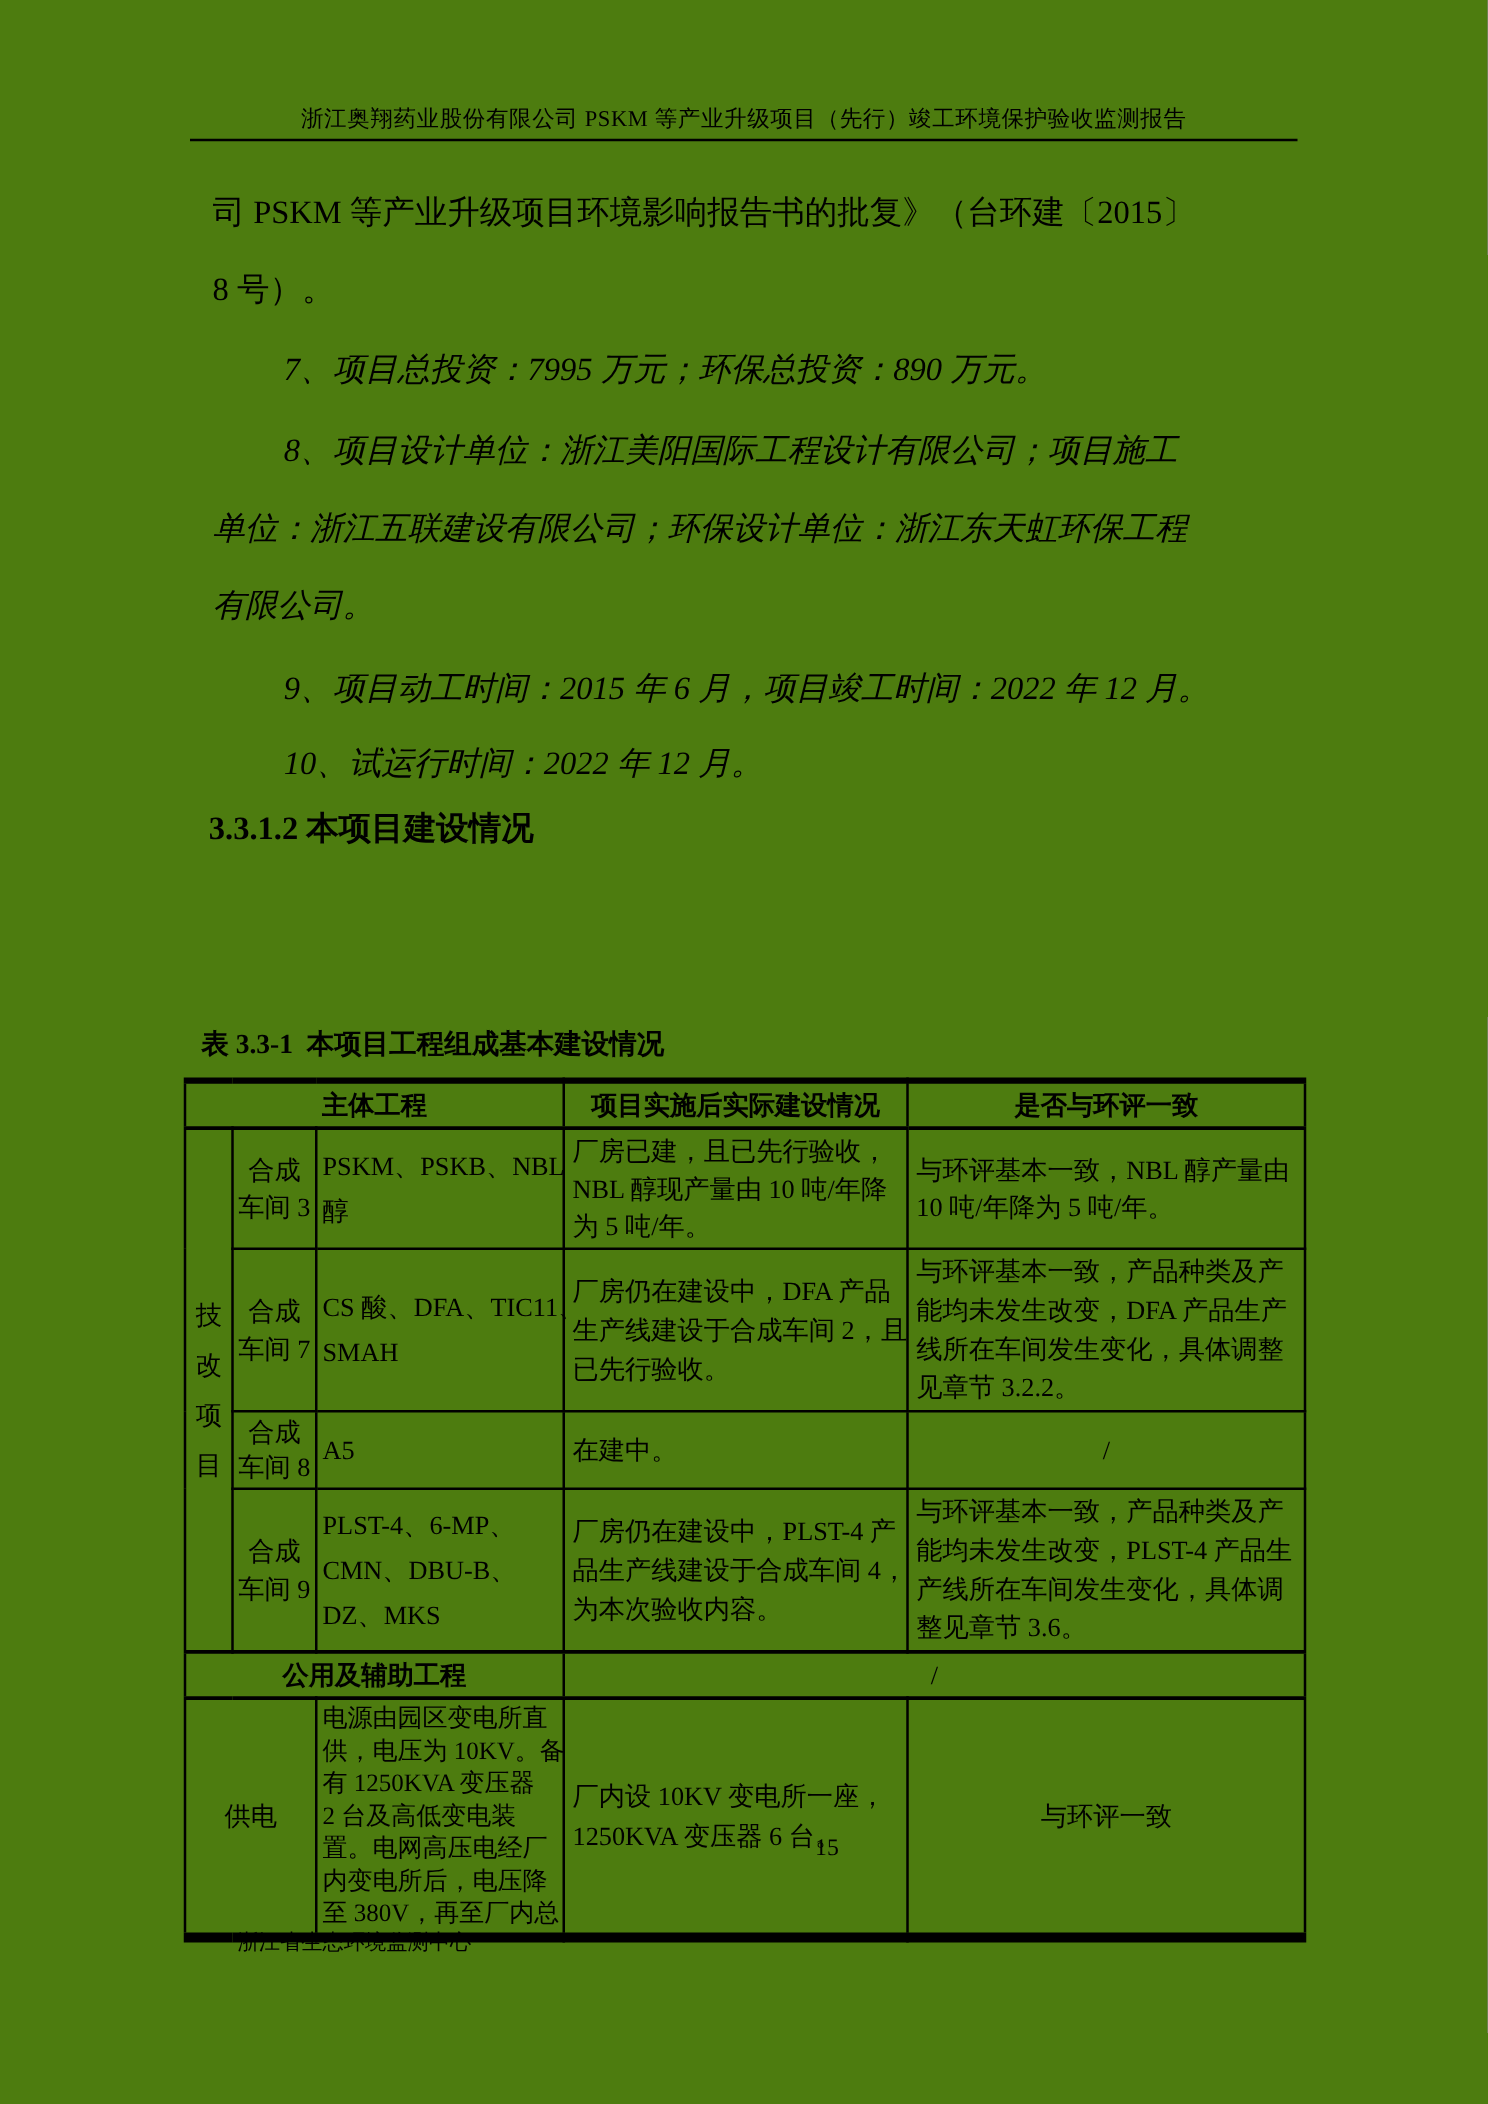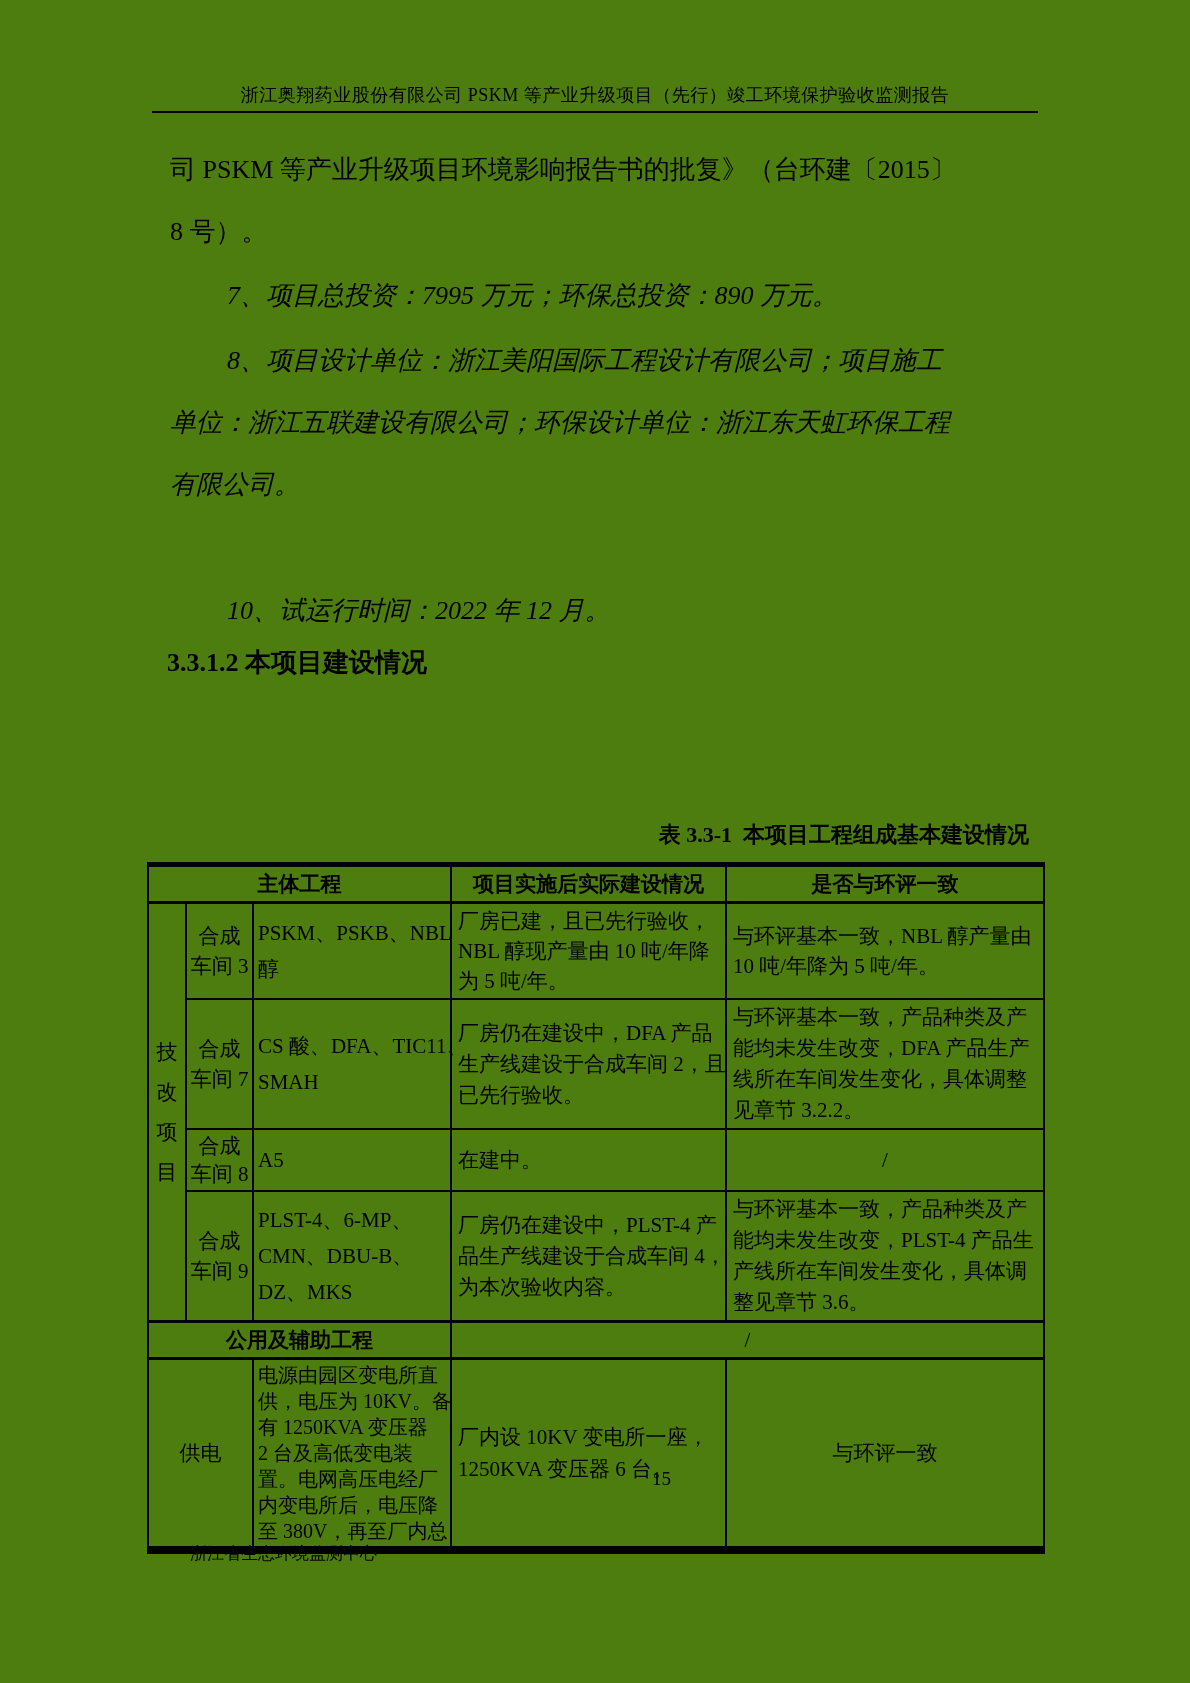--- a/index.html
+++ b/index.html
@@ -9,21 +9,21 @@
   }
   
   .doc-header-title{position:absolute;top:83px;left:0;width:100%;text-align:center;
     font-size:18px;letter-spacing:0.5px;white-space:pre;}
   .doc-header-rule{position:absolute;top:111px;left:152px;width:886px;height:2px;background:#000;}
   
   .para{position:absolute;left:170px;width:868px;font-size:26px;line-height:62px;white-space:pre;}
   .indent{text-indent:57px;font-style:italic;}
   .section-heading{position:absolute;left:167px;top:645px;font-size:26px;line-height:36px;
     font-weight:bold;white-space:pre;}
-  .table-caption{position:absolute;left:161px;width:868px;top:820px;text-align:right;
+  .table-caption{position:absolute;left:161px;width:868px;top:820px;text-align:left;
     font-size:22px;line-height:30px;font-weight:bold;white-space:pre;}
   
   table.main{position:absolute;left:147px;top:862px;width:896px;border-collapse:collapse;
     table-layout:fixed;font-size:21px;}
   table.main{border-top:5px solid #000;border-bottom:8px solid #000;}
   td{border:2px solid #000;padding:2px 6px;vertical-align:middle;line-height:30px;
     white-space:pre;}
   tr.hdr td{border-bottom:3px solid #000;}
   tr.util td{border-top:3px solid #000;border-bottom:3px solid #000;}
   .b{font-weight:bold;}
@@ -48,20 +48,21 @@
 
   <div class="para" style="top:139px;">司 PSKM 等产业升级项目环境影响报告书的批复》（台环建〔2015〕
 8 号）。</div>
 
   <div class="para indent" style="top:265px;">7、项目总投资：7995 万元；环保总投资：890 万元。</div>
 
   <div class="para indent" style="top:330px;">8、项目设计单位：浙江美阳国际工程设计有限公司；项目施工
 单位：浙江五联建设有限公司；环保设计单位：浙江东天虹环保工程
 有限公司。</div>
 
+  <div class="para indent" style="top:520px;">9、项目动工时间：2015 年 6 月，项目竣工时间：2022 年 12 月。</div>
 
   <div class="para indent" style="top:580px;">10、试运行时间：2022 年 12 月。</div>
 
   <div class="section-heading">3.3.1.2 本项目建设情况</div>
 
 
   <div class="table-caption">表 3.3-1  本项目工程组成基本建设情况</div>
 
   <table class="main">
     <colgroup>

